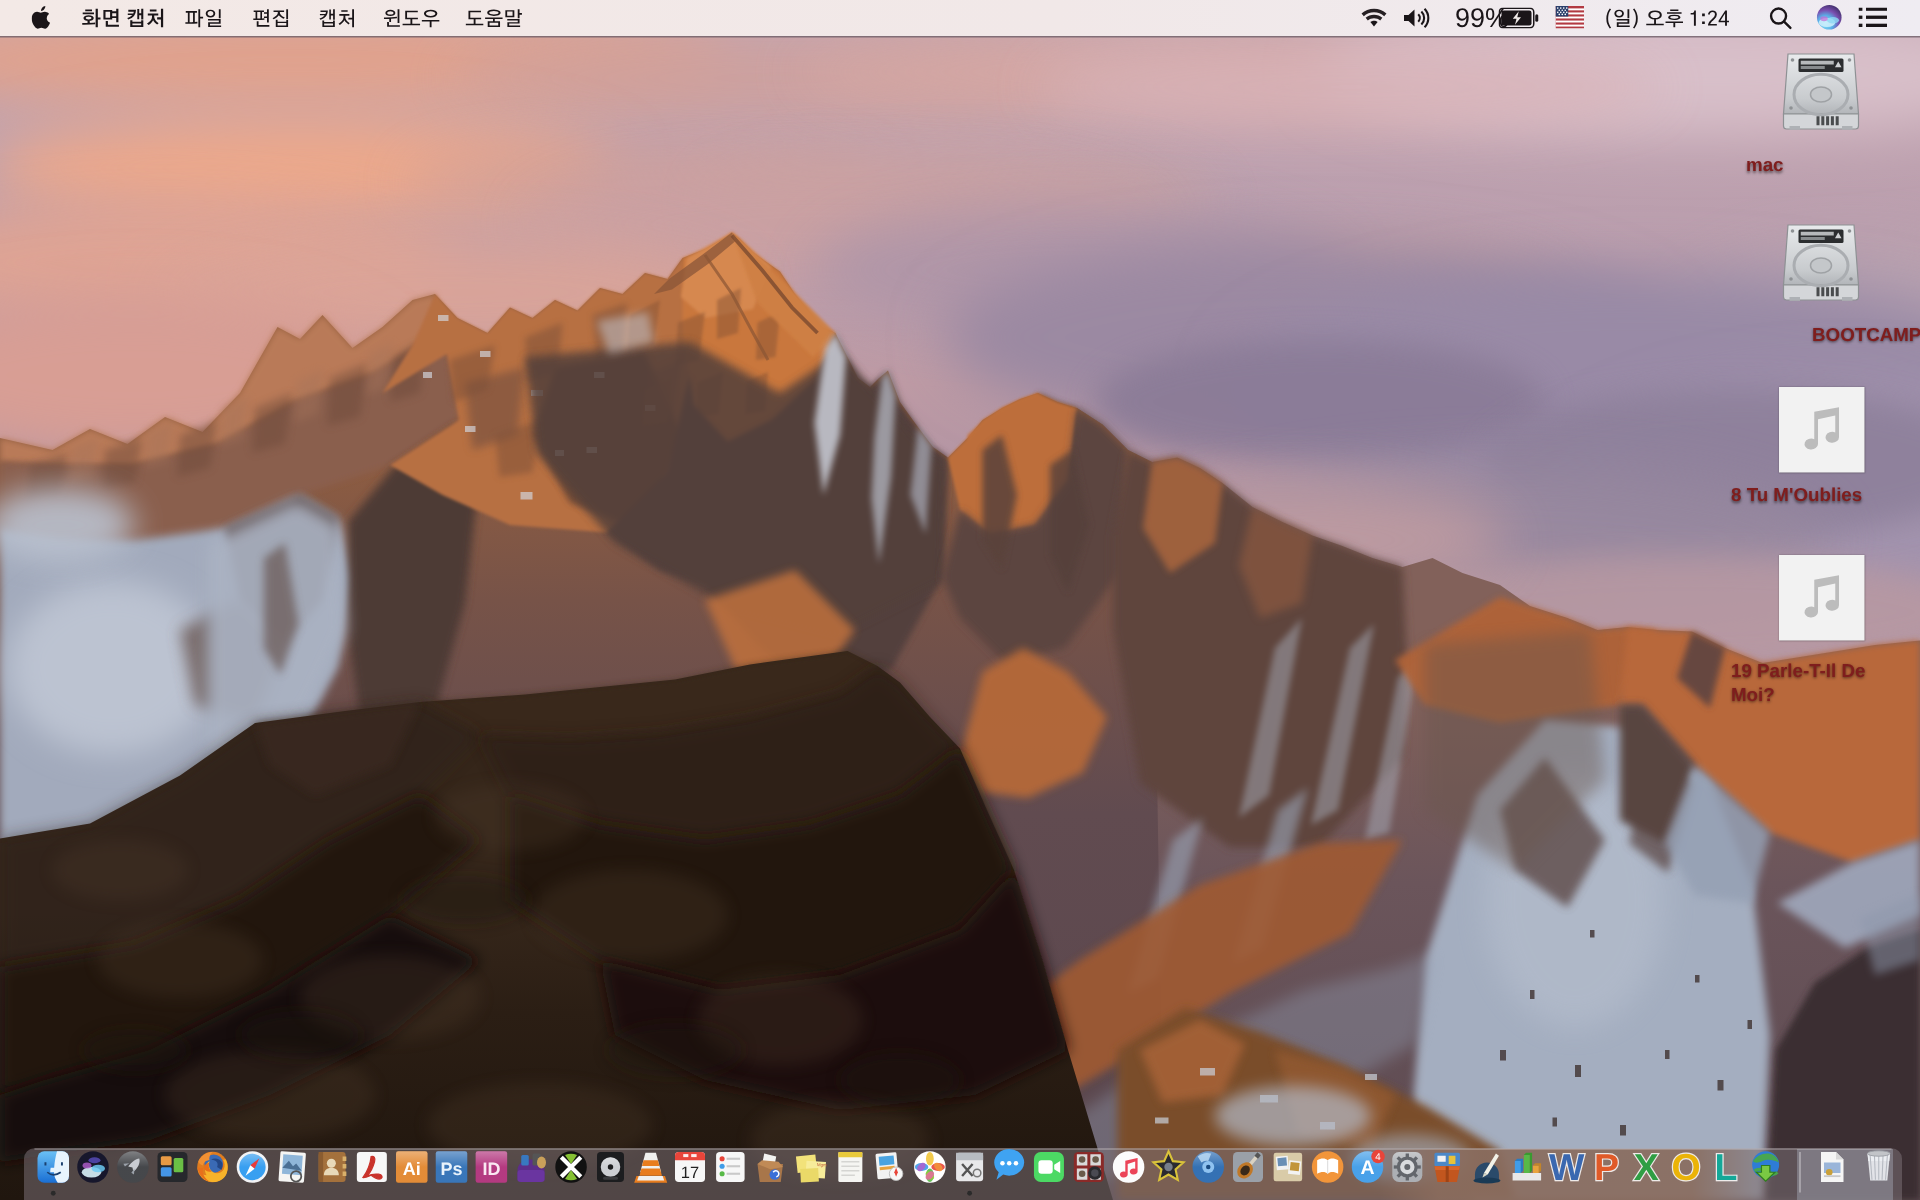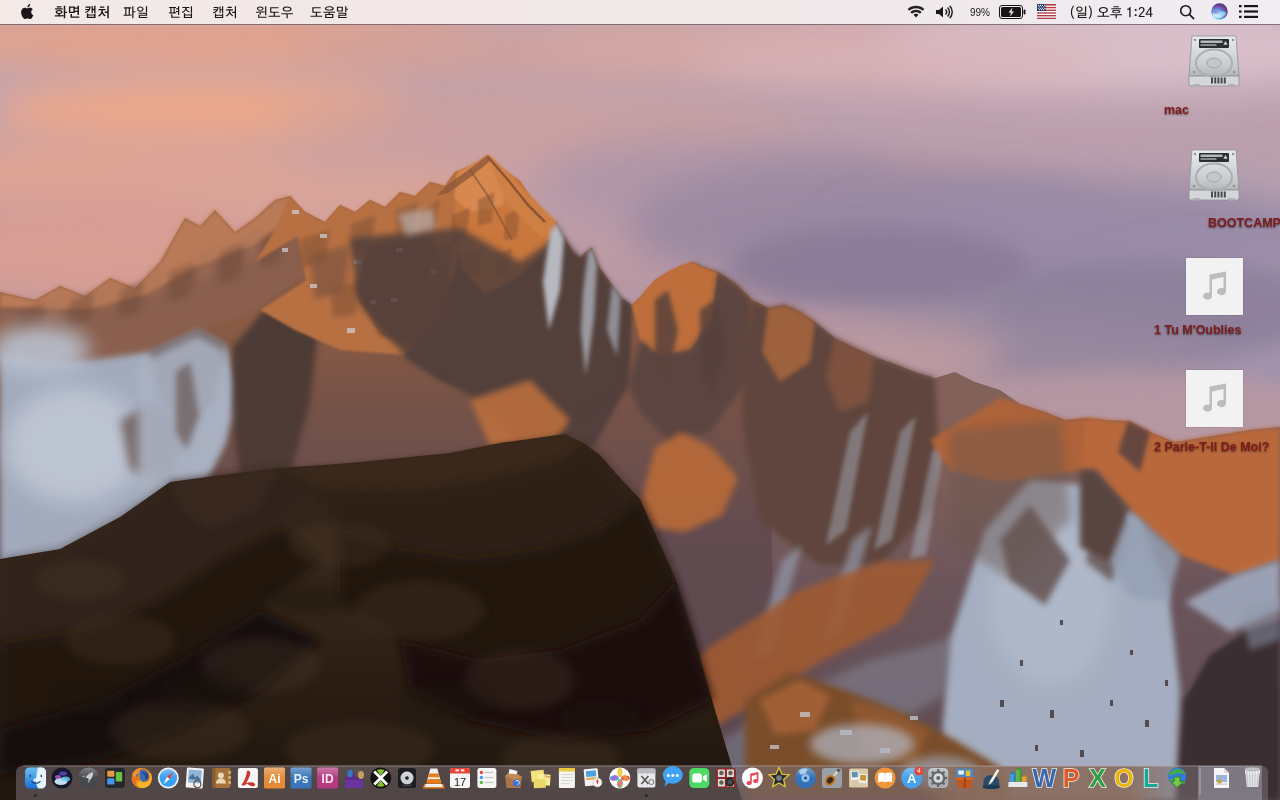--- a/index.html
+++ b/index.html
@@ -326,21 +326,21 @@
         </g>
       </svg>
 <svg style="position:absolute;left:936px;top:4px" width="22" height="16" viewBox="0 0 22 16">
         <g fill="#1a1518">
           <polygon points="0,6 3,6 7,2.4 7,13.6 3,10 0,10"></polygon>
           <path d="M9.5,5.5a3.6,3.6 0 0 1 0,5" stroke="#1a1518" stroke-width="1.4" fill="none"></path>
           <path d="M11.6,3.6a6.2,6.2 0 0 1 0,8.8" stroke="#1a1518" stroke-width="1.4" fill="none"></path>
           <path d="M13.7,1.8a8.9,8.9 0 0 1 0,12.4" stroke="#1a1518" stroke-width="1.4" fill="none"></path>
         </g>
       </svg>
-<span class="mi" style="left:970px;font-size:10px">99%</span>
+<span class="mi" style="left:970px;font-size:18px">99%</span>
 <svg style="position:absolute;left:999px;top:5px" width="27" height="14" viewBox="0 0 27 14">
         <rect x="0.5" y="0.5" width="23" height="13" rx="2.5" fill="none" stroke="#1a1518" stroke-width="1"></rect>
         <rect x="24.5" y="4.5" width="2" height="5" rx="1" fill="#1a1518"></rect>
         <rect x="2" y="2" width="20" height="10" rx="1.5" fill="#1a1518"></rect>
         <polygon points="13.5,2.5 9.5,7.5 12,7.5 11,11.5 15,6.5 12.5,6.5" fill="#f0eae8"></polygon>
       </svg>
 <svg style="position:absolute;left:1037px;top:4px" width="19" height="15" viewBox="0 0 19 15">
         <rect width="19" height="15" fill="#b23a42"></rect>
         <g fill="#fff">
           <rect y="1.6" width="19" height="1.3"></rect>
@@ -464,26 +464,26 @@
 <circle cx="9" cy="8" r="1.2" fill="#8e9194"></circle>
       <circle cx="47" cy="8" r="1.2" fill="#8e9194"></circle>
       <circle cx="8" cy="40" r="1.2" fill="#8e9194"></circle>
       <circle cx="48" cy="40" r="1.2" fill="#8e9194"></circle>
 </svg>
 <div class="lbl" style="left:1208px;top:216px;width:120px">BOOTCAMP</div>
 <div style="position:absolute;left:1186px;top:258px;width:57px;height:57px;background:#f2f2f2;box-shadow:0 0 1px rgba(0,0,0,.35);z-index:5"></div>
 <svg style="position:absolute;left:1199px;top:270px;z-index:6" width="32" height="34" viewBox="0 0 32 34">
       <path d="M10.5,4.5 L27,1.5 V21.5 a4.5,3.6 0 1 1 -2.5,-3.2 V7 L13,9.5 v16.5 a4.5,3.6 0 1 1 -2.5,-3.2 Z" fill="#bcbcbc"></path>
     </svg>
-<div class="lbl" style="left:1154px;top:323px;width:120px">1 Tu M'Oublies</div>
+<div class="lbl" style="left:1154px;top:323px;width:120px">8 Tu M'Oublies</div>
 <div style="position:absolute;left:1186px;top:370px;width:57px;height:57px;background:#f2f2f2;box-shadow:0 0 1px rgba(0,0,0,.35);z-index:5"></div>
 <svg style="position:absolute;left:1199px;top:382px;z-index:6" width="32" height="34" viewBox="0 0 32 34">
       <path d="M10.5,4.5 L27,1.5 V21.5 a4.5,3.6 0 1 1 -2.5,-3.2 V7 L13,9.5 v16.5 a4.5,3.6 0 1 1 -2.5,-3.2 Z" fill="#bcbcbc"></path>
     </svg>
-<div class="lbl" style="left:1154px;top:439px;width:120px;line-height:16px">2 Parle-T-Il De Moi?</div>
+<div class="lbl" style="left:1154px;top:439px;width:120px;line-height:16px">19 Parle-T-Il De Moi?</div>
 <svg id="dock" width="1280" height="800" viewBox="0 0 1280 800">
 <defs>
 <linearGradient id="gloss" x1="0" y1="0" x2="0" y2="1">
           <stop offset="0" stop-color="#fff" stop-opacity=".35"></stop>
           <stop offset=".5" stop-color="#fff" stop-opacity=".05"></stop>
         </linearGradient>
 <radialGradient id="ffg" cx=".4" cy=".35" r=".8">
           <stop offset="0" stop-color="#4b8fd5"></stop>
           <stop offset=".55" stop-color="#2a5a9e"></stop>
           <stop offset="1" stop-color="#1b3f74"></stop>

